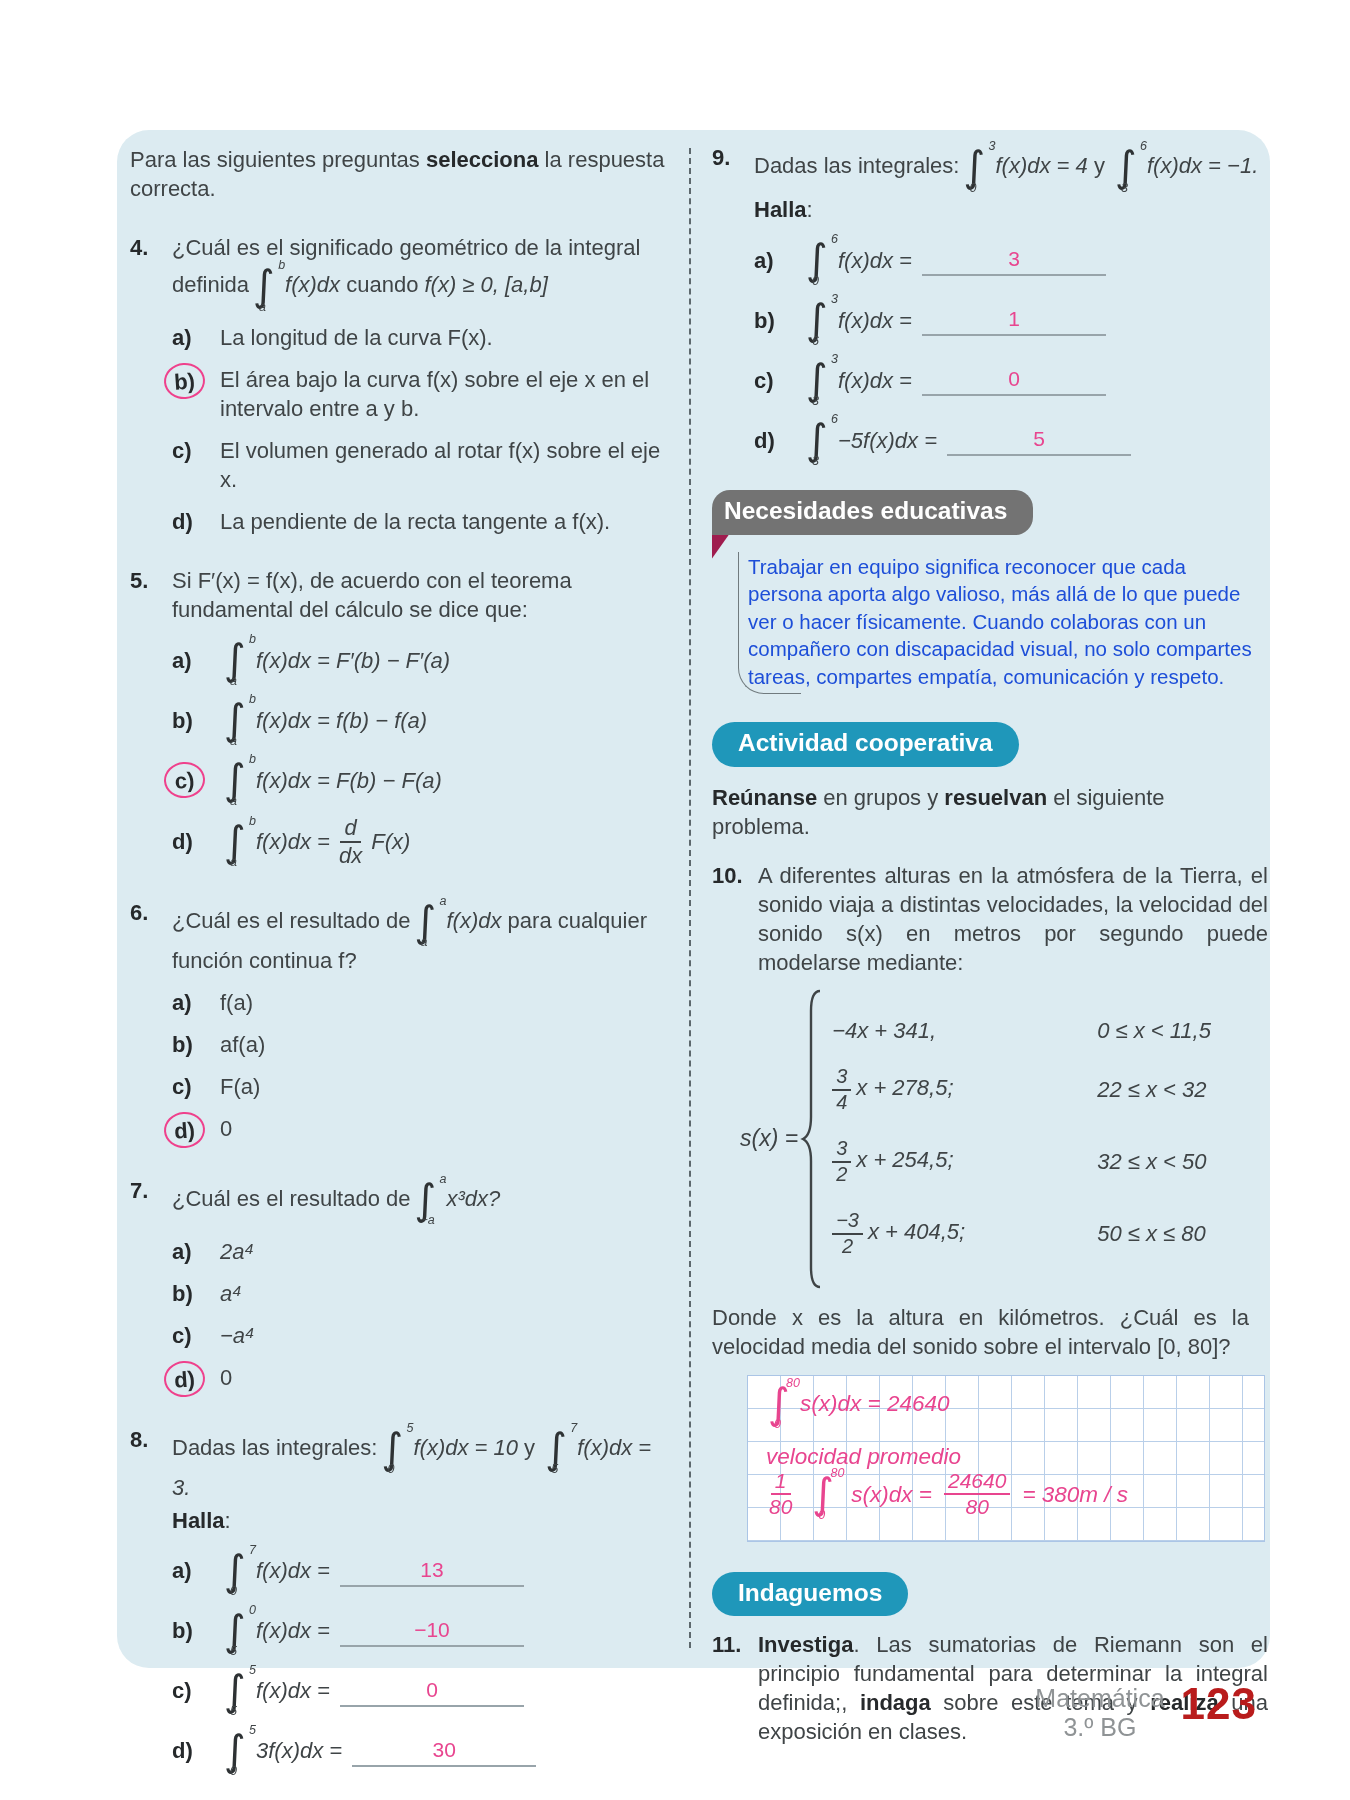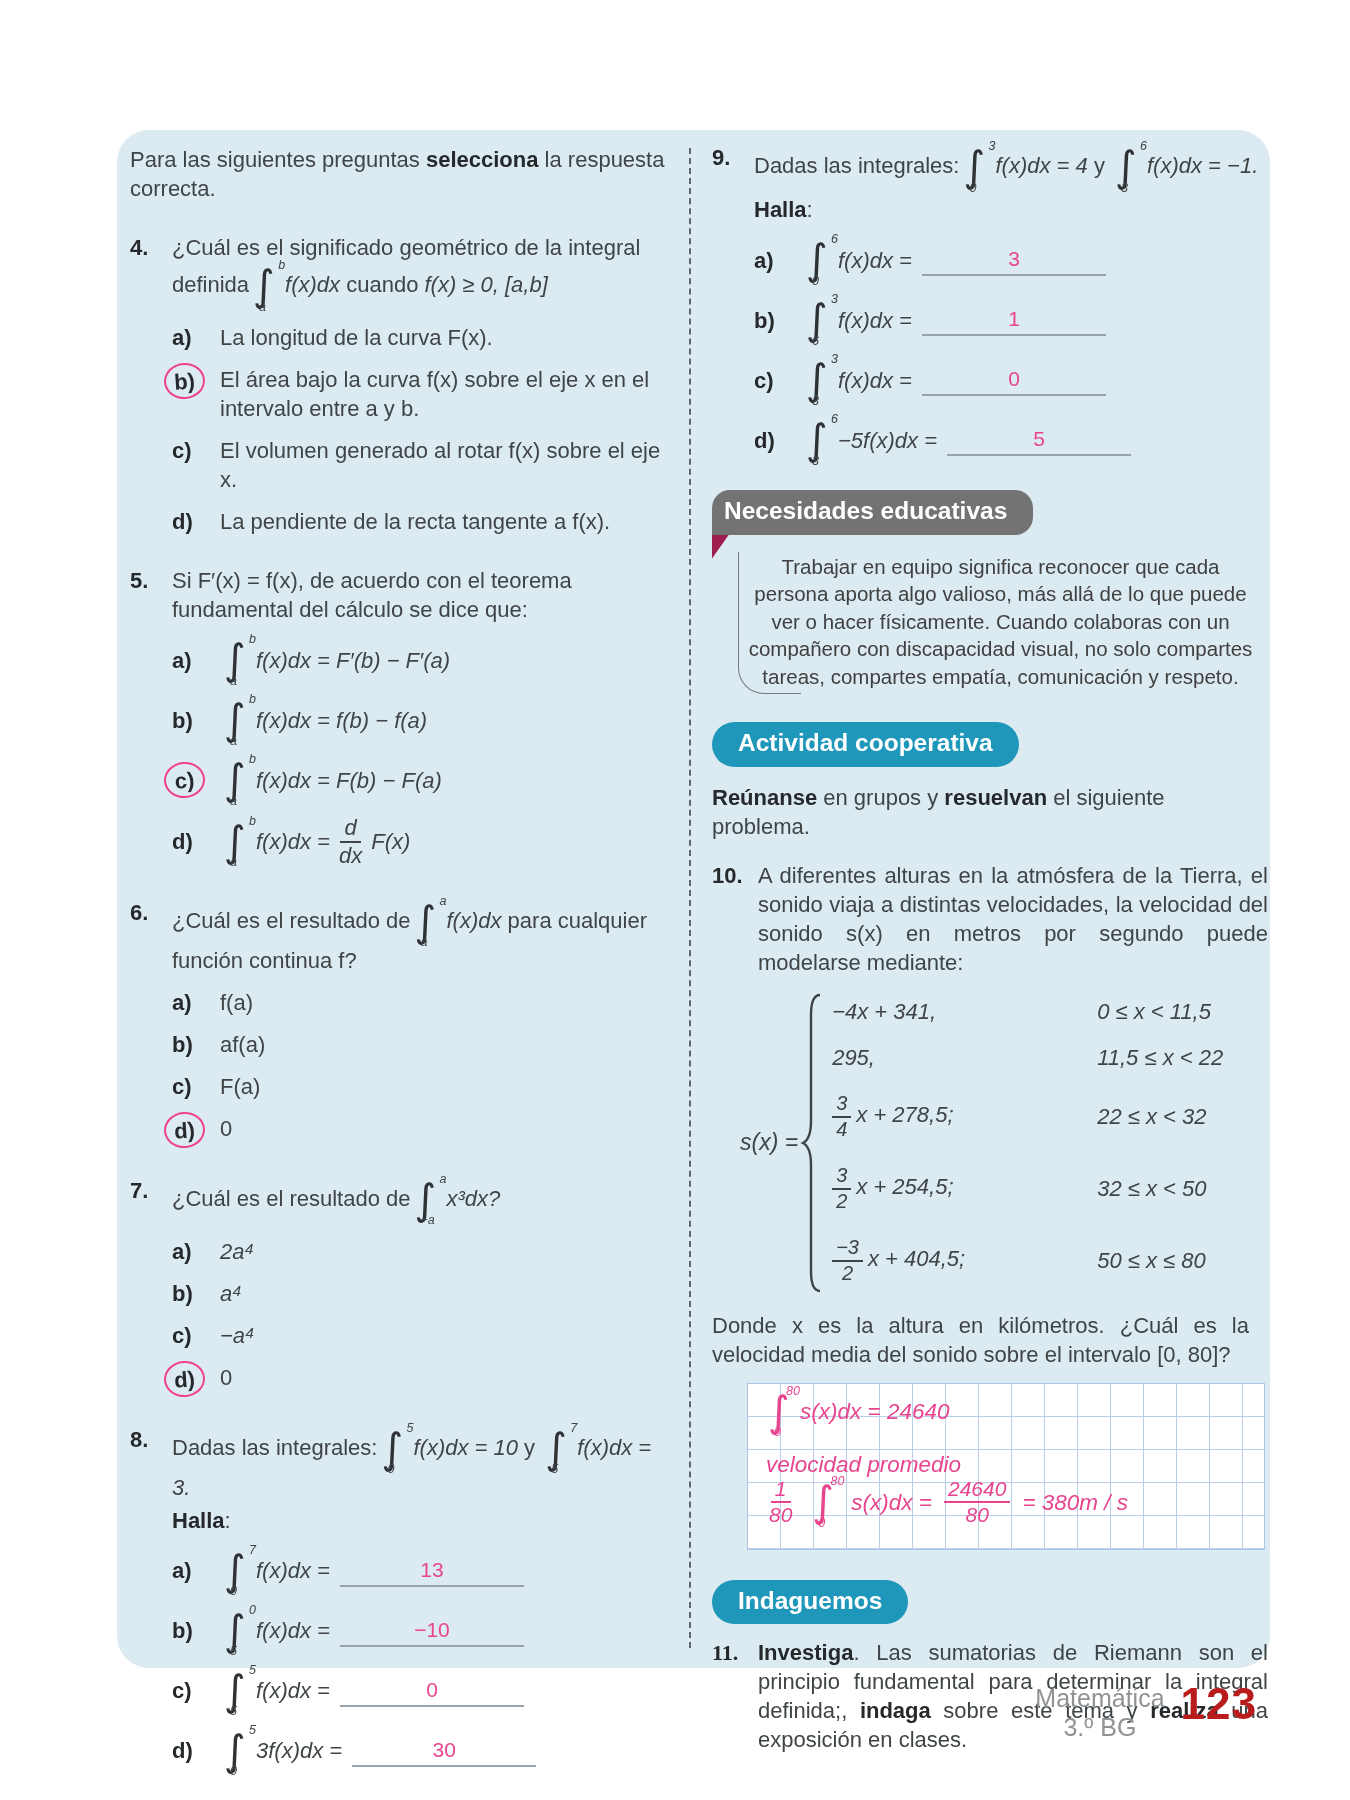--- a/index.html
+++ b/index.html
@@ -48,21 +48,21 @@
   
   .badge{position:relative;display:inline-block;color:#fff;font-weight:700;font-size:24.5px;
          padding:9px 26px 11px;line-height:1;}
   .badge-pink{background:#737373;border-radius:18px 18px 18px 0;padding-left:12px;}
   .badge-teal{background:#1f97ba;border-radius:24px;}
   .fold{position:absolute;left:0;top:100%;width:17px;height:24px;background:#9f1c4e;
         clip-path:polygon(0 0,100% 0,0 100%);}
   .ne{position:relative;margin-top:26px;}
   .ne-line{position:absolute;left:26px;top:62px;bottom:-4px;width:62px;
            border-left:1.6px solid #707a7e;border-bottom:1.6px solid #707a7e;border-bottom-left-radius:26px;}
-  .ne-text{margin:18px 0 0 36px;width:505px;font-size:20.5px;line-height:27.5px;color:#404040;text-align:center;}
+  .ne-text{margin:18px 0 0 36px;width:505px;font-size:20.5px;line-height:27.5px;color:#1d4ed8;}
   .ac{margin-top:32px;}
   .ac-line{margin-top:16px;font-size:22px;}
   
   .pw{display:flex;align-items:center;margin:12px 0 0 28px;}
   .pw-lhs{font-size:23px;margin-right:2px;font-style:italic;}
   .brace{margin-right:10px;flex:none;}
   .pw-rows{display:flex;flex-direction:column;}
   .pw-row{display:flex;align-items:center;min-height:46px;}
   .pw-row.fr{min-height:72px;}
   .pw-expr{width:265px;font-size:22px;}
@@ -410,24 +410,20 @@
 
   <div class="pw">
     <span class="pw-lhs m">s(x) =</span>
     <svg class="brace" width="22" height="300" viewBox="0 0 22 300">
       <path d="M20,2 Q11,2 11,22 L11,128 Q11,146 3,150 Q11,154 11,172 L11,278 Q11,298 20,298" fill="none" stroke="#3f4446" stroke-width="2.4"></path>
     </svg>
     <div class="pw-rows">
       <div class="pw-row">
           <span class="pw-expr m">−4x + 341,</span>
           <span class="pw-cond m">0 ≤ x &lt; 11,5</span>
-        </div>
-      <div class="pw-row">
-          <span class="pw-expr m">295,</span>
-          <span class="pw-cond m">11,5 ≤ x &lt; 22</span>
         </div>
       <div class="pw-row fr">
           <span class="pw-expr m"><span class="dfrac">
               <span class="nu">3</span>
               <span class="de">4</span>
             </span><span>x + 278,5;</span></span>
           <span class="pw-cond m">22 ≤ x &lt; 32</span>
         </div>
       <div class="pw-row fr">
           <span class="pw-expr m"><span class="dfrac">
@@ -475,21 +471,21 @@
         </span>
         <span class="hw">= 380m / s</span>
       </div>
   </div>
 
   <div class="ind">
     <div class="badge badge-teal"><span>Indaguemos</span></div>
   </div>
 
   <div class="q q11">
-    <span class="qn" style="width:46px;font-family:Liberation Serif, serif;">11.</span>
+    <span class="qn" style="width:46px;">11.</span>
     <div class="qc stem just"><b>Investiga</b><span>. Las sumatorias de Riemann son el principio fundamental para determinar la integral definida;, </span><b>indaga</b><span> sobre este tema y </span><b>realiza</b><span> una exposición en clases.</span></div>
   </div>
 </div>
 
 <div class="footer">
   <div class="f-meta">
     <div>Matemática</div>
     <div>3.º BG</div>
   </div>
   <div class="f-page">123</div>

